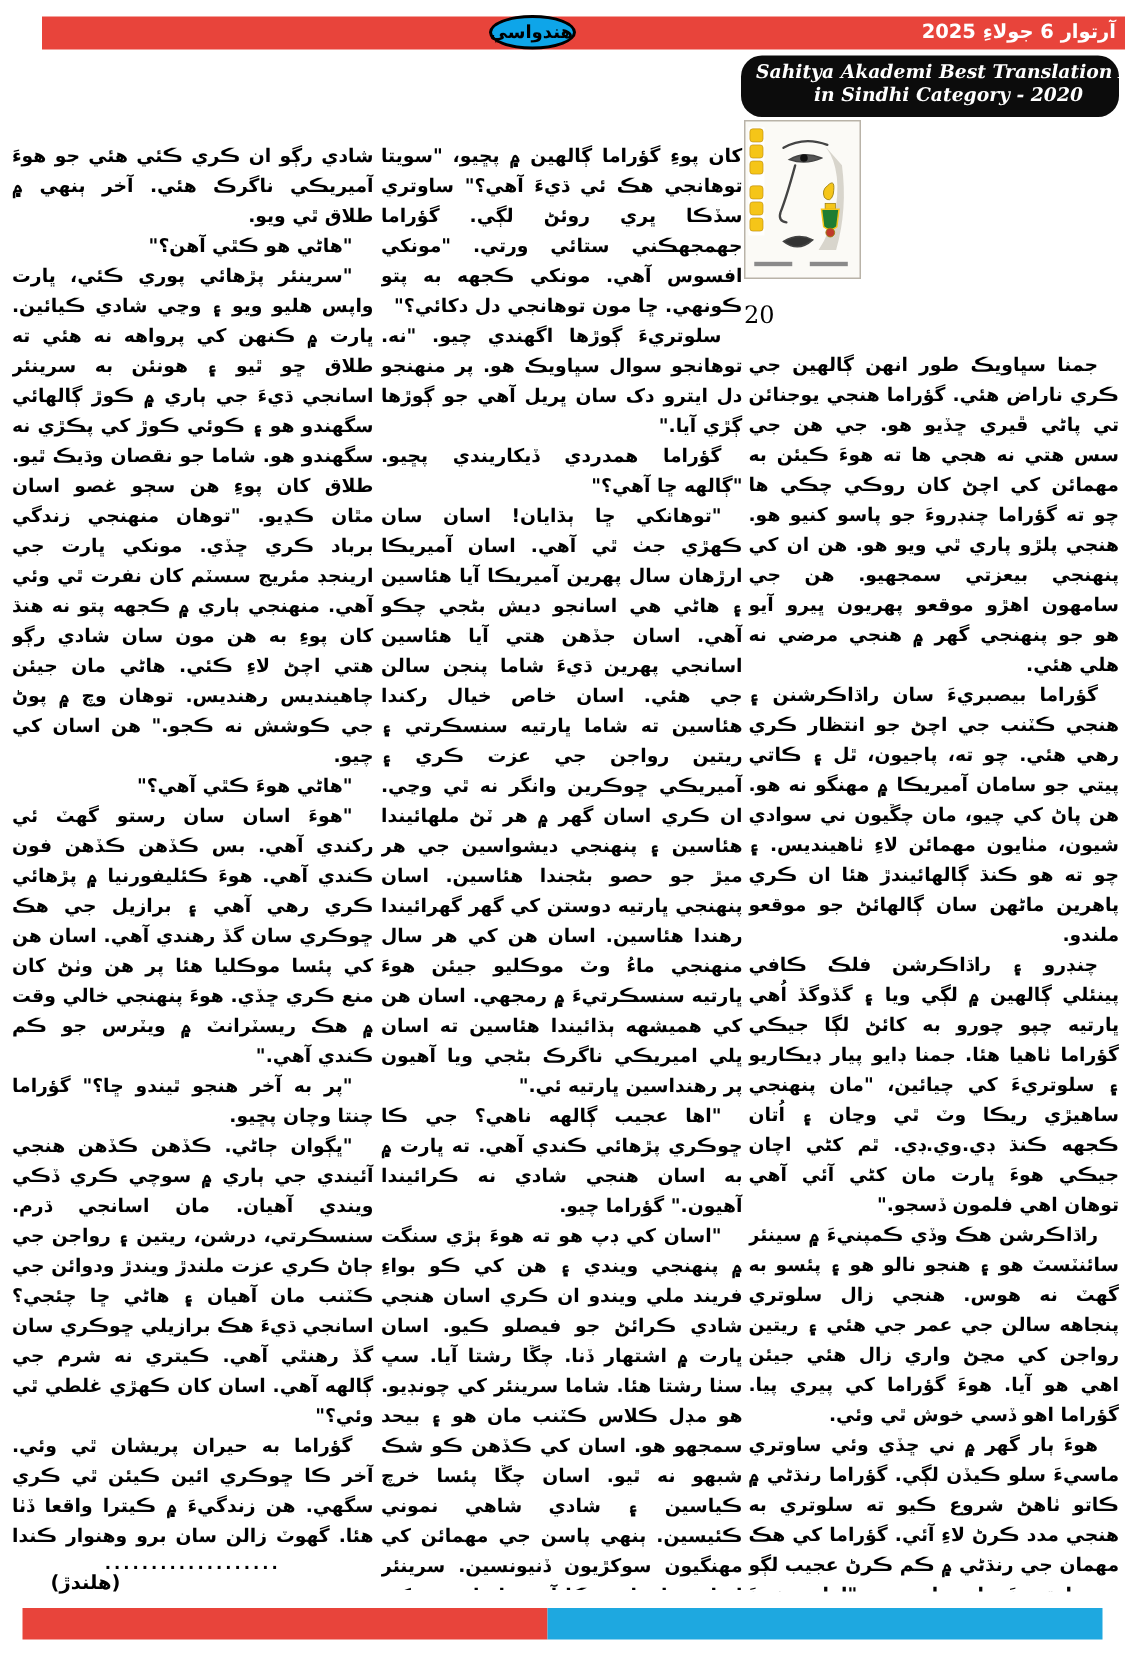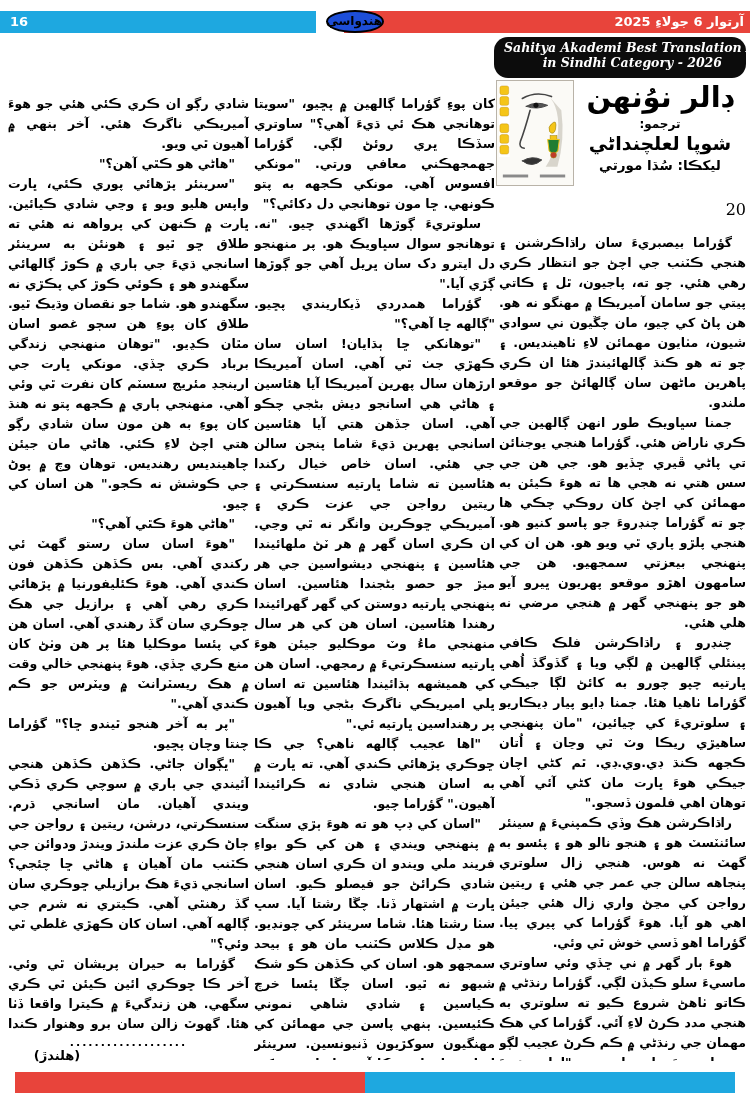--- a/index.html
+++ b/index.html
@@ -6,41 +6,41 @@
   html,body { width:750px; height:1109px; background:#ffffff; overflow:hidden;
               font-family:"DejaVu Sans","Liberation Sans",sans-serif; }
   .abs { position:absolute; }
 
   
   #header-bar { top:11px; left:0; width:750px; height:22px; display:flex; direction:ltr; }
   #page-num-seg { width:316px; background:#1ea8e0; color:#fff; font-weight:bold;
                   font-size:13px; line-height:22px; padding-left:10px; }
   #date-seg { flex:1; background:#e8443b; color:#fff; font-weight:bold; font-size:13px;
               line-height:22px; text-align:right; padding-right:6px; direction:rtl;margin-left:28px; }
-  #masthead-oval { top:10px; left:326px; width:58px; height:23px; background:#1d4ed8;
+  #masthead-oval { top:10px; left:326px; width:58px; height:23px; background:#0ea5e9;
                    border:2px solid #000; border-radius:50%; text-align:center;
                    font-size:12px; font-weight:bold; line-height:19px; color:#000; z-index:3; }
 
   
   #award-banner { top:37px; left:494px; width:252px; height:41px; background:#0c0c0c;
                   border-radius:14px; color:#fff; font-family:"DejaVu Serif","Liberation Serif",serif;
                   font-style:italic; font-weight:bold; font-size:12.5px; direction:ltr;
                   padding:3px 10px 0 10px; }
   #award-banner .l1 { text-align:center; white-space:nowrap; }
   #award-banner .l2 { text-align:right; padding-right:14px; }
 
   
   #book-block { top:80px; left:496px; width:250px; height:112px; display:flex; direction:ltr; }
   #book-cover { width:78px; height:106px; border:1px solid #b9b3a8; background:#fbfaf6; position:relative; flex:none; }
   #title-stack { flex:1; direction:rtl; text-align:center; color:#000; }
   #article-title { font-size:29px; font-weight:bold; letter-spacing:-1px; line-height:34px; }
   #translated-label { font-size:12px; font-weight:bold; margin-top:3px; }
   #translator-name { font-size:19px; font-weight:bold; line-height:24px; }
   #author-line { font-size:13.5px; font-weight:bold; margin-top:2px; }
-  #chapter-num { top:200px; left:496px; width:250px; text-align:right;
+  #chapter-num { top:200px; left:496px; width:250px; text-align:left;
                  font-family:"DejaVu Serif","Liberation Serif",serif; font-size:16px; color:#000; }
 
   
   .col { direction:rtl; text-align:justify; color:#000; font-weight:bold;
          font-size:12.5px; line-height:20px; overflow:hidden; }
   .col p { text-indent:14px; }
   .col p.cont { text-indent:0; }
   #col-right  { top:233px; left:499px; width:247px; height:828px; }
   #col-middle { top:94px;  left:254px; width:241px; height:966px; }
   #col-left   { top:94px;  left:8px;   width:241px; height:938px; }
@@ -55,34 +55,31 @@
   #footer-red  { top:1072px; left:15px;  width:350px; height:21px; background:#e8443b; }
   #footer-blue { top:1072px; left:365px; width:370px; height:21px; background:#1ea8e0; }
 
   
   #cover-art { position:absolute; inset:0; }
 </style>
 </head>
 <body>
 
 <div id="header-bar" class="abs">
-  <div id="page-num-seg">
-    <span>16</span>
-  </div>
   <div id="date-seg">
     <span>آرتوار 6 جولاءِ 2025</span>
   </div>
 </div>
 <div id="masthead-oval" class="abs">
   <span>هندواسي</span>
 </div>
 
 <div id="award-banner" class="abs">
   <div class="l1">Sahitya Akademi Best Translation Award</div>
-  <div class="l2">in Sindhi Category - 2026</div>
+  <div class="l2">in Sindhi Category - 2020</div>
 </div>
 
 <div id="book-block" class="abs">
   <div id="book-cover">
     <svg id="cover-art" viewBox="0 0 78 106" xmlns="http://www.w3.org/2000/svg">
 
       <rect x="2" y="4" width="11" height="74" fill="#ffffff"></rect>
       <g fill="#f5c518" stroke="#b8860b" stroke-width="0.4">
         <rect x="3" y="5" width="9" height="9" rx="2"></rect>
         <rect x="3" y="16" width="9" height="9" rx="2"></rect>
@@ -106,50 +103,44 @@
         <path d="M56 44 Q62 38 60 50 Q58 56 54 52 Q52 47 56 44 Z" fill="#f5c518" stroke="#9a7d0a" stroke-width="0.6"></path>
         <rect x="54.5" y="56" width="7" height="4" fill="#f5c518" stroke="#9a7d0a" stroke-width="0.5"></rect>
         <path d="M52 60 h12 l-1.5 12 q-4.5 4 -9 0 Z" fill="#1e7d32" stroke="#f5c518" stroke-width="1"></path>
         <circle cx="58" cy="76" r="3" fill="#c0392b" stroke="#9a7d0a" stroke-width="0.6"></circle>
       </g>
 
       <rect x="6" y="96" width="26" height="3" fill="#8a8a8a"></rect>
       <rect x="44" y="96" width="26" height="3" fill="#8a8a8a"></rect>
     </svg>
   </div>
-  <div id="title-stack">
-    <div id="article-title">ڊالر نوُنهن</div>
-    <div id="translated-label">ترجمو:</div>
-    <div id="translator-name">شوپا لعلچنداڻي</div>
-    <div id="author-line">ليکڪا: سُڌا مورتي</div>
-  </div>
 </div>
 <div id="chapter-num" class="abs">20</div>
 
 <div id="col-right" class="abs col">
+  <p>جمنا سڀاويڪ طور انهن ڳالهين جي ڪري ناراض هئي. گؤراما هنجي يوجنائن تي پاڻي ڦيري ڇڏيو هو. جي هن جي سس هتي نه هجي ها ته هوءَ ڪيئن به مهمائن کي اچڻ کان روڪي چڪي ها چو ته گؤراما چنڊروءَ جو پاسو کنيو هو. هنجي پلڙو پاري ٿي ويو هو. هن ان کي پنهنجي بيعزتي سمجهيو. هن جي سامهون اهڙو موقعو پهريون ڀيرو آيو هو جو پنهنجي گهر ۾ هنجي مرضي نه هلي هئي.</p>
   <p>گؤراما بيصبريءَ سان راڌاڪرشنن ۽ هنجي ڪٽنب جي اچڻ جو انتظار ڪري رهي هئي. چو ته، پاجيون، ٿل ۽ ڪاتي پيتي جو سامان آميريڪا ۾ مهنگو نه هو. هن پاڻ کي چيو، مان چڱيون ني سوادي شيون، مٺايون مهمائن لاءِ ٺاهينديس. ۽ چو ته هو ڪنڌ ڳالهائيندڙ هئا ان ڪري پاهرين ماڻهن سان ڳالهائڻ جو موقعو ملندو.</p>
-  <p>جمنا سڀاويڪ طور انهن ڳالهين جي ڪري ناراض هئي. گؤراما هنجي يوجنائن تي پاڻي ڦيري ڇڏيو هو. جي هن جي سس هتي نه هجي ها ته هوءَ ڪيئن به مهمائن کي اچڻ کان روڪي چڪي ها چو ته گؤراما چنڊروءَ جو پاسو کنيو هو. هنجي پلڙو پاري ٿي ويو هو. هن ان کي پنهنجي بيعزتي سمجهيو. هن جي سامهون اهڙو موقعو پهريون ڀيرو آيو هو جو پنهنجي گهر ۾ هنجي مرضي نه هلي هئي.</p>
   <p>چنڊرو ۽ راڌاڪرشن فلڪ ڪافي پينئلي ڳالهين ۾ لڳي ويا ۽ گڏوگڏ اُهي ڀارتيه چپو چورو به کائڻ لڳا جيڪي گؤراما ٺاهيا هئا. جمنا ڊايو پيار ڊيڪاريو ۽ سلوتريءَ کي چيائين، "مان پنهنجي ساهيڙي ريڪا وٽ ٿي وڃان ۽ اُتان ڪجهه ڪنڌ ڊي.وي.ڊي. ٿم کڻي اچان جيڪي هوءَ ڀارت مان کڻي آئي آهي توهان اهي فلمون ڏسجو."</p>
   <p>راڌاڪرشن هڪ وڏي ڪمپنيءَ ۾ سينئر سائنٽسٽ هو ۽ هنجو نالو هو ۽ پئسو به گهٽ نه هوس. هنجي زال سلوتري پنجاهه سالن جي عمر جي هئي ۽ ريتين رواجن کي مڃڻ واري زال هئي جيئن اهي هو آيا. هوءَ گؤراما کي پيري پيا. گؤراما اهو ڏسي خوش ٿي وئي.</p>
   <p>هوءَ ٻار گهر ۾ ني ڇڏي وئي ساوتري ماسيءَ سلو ڪيڏن لڳي. گؤراما رنڌڻي ۾ ڪاتو ٺاهڻ شروع ڪيو ته سلوتري به هنجي مدد ڪرڻ لاءِ آئي. گؤراما کي هڪ مهمان جي رنڌڻي ۾ ڪم ڪرڻ عجيب لڳو پر ساوتريءَ پيار سان چيو، "امان، هيءَ آميريڪا آهي جتي اسان وٽ نوڪر نه هوندا آهن. جڏهن اسان ڪنهن وٽ ويندا آهيون ته اسان ٻاهر ويهي ڪري مهمائن وانگر وهنوار نٿا ڪري سگهون. نه ڪيو. نه ته توهانجو ڪم ڊايو وٺي ويندو." هن پاجيون ڪٽيون ۽ گؤراما سان ڳالهائيندي به رهي. گؤراما محسوس ڪيو ته زال مڙس کي ڪو دک ستائي رهيو هو.</p>
 
 </div>
 
 <div id="col-middle" class="abs col">
-  <p class="cont">کان پوءِ گؤراما ڳالهين ۾ پڇيو، "سويتا توهانجي هڪ ئي ڌيءَ آهي؟" ساوتري سڏڪا ڀري روئڻ لڳي. گؤراما جهمجهڪني معافي ورتي. "مونکي افسوس آهي. مونکي ڪجهه به پتو ڪونهي. ڇا مون توهانجي دل دکائي؟"</p>
+  <p class="cont">کان پوءِ گؤراما ڳالهين ۾ پڇيو، "سويتا توهانجي هڪ ئي ڌيءَ آهي؟" ساوتري سڏڪا ڀري روئڻ لڳي. گؤراما جهمجهڪني ستائي ورتي. "مونکي افسوس آهي. مونکي ڪجهه به پتو ڪونهي. ڇا مون توهانجي دل دکائي؟"</p>
   <p>سلوتريءَ ڳوڙها اگهندي چيو. "نه. توهانجو سوال سڀاويڪ هو. پر منهنجو دل ايترو دک سان ڀريل آهي جو ڳوڙها ڳڙي آيا."</p>
   <p>گؤراما همدردي ڏيکاريندي پڇيو. "ڳالهه ڇا آهي؟"</p>
   <p>"توهانکي ڇا ٻڌايان! اسان سان ڪهڙي جٺ ٿي آهي. اسان آميريڪا ارڙهان سال پهرين آميريڪا آيا هئاسين ۽ هاڻي هي اسانجو ديش بڻجي چڪو آهي. اسان جڏهن هتي آيا هئاسين اسانجي پهرين ڌيءَ شاما پنجن سالن جي هئي. اسان خاص خيال رکندا هئاسين ته شاما ڀارتيه سنسڪرتي ۽ ريتين رواجن جي عزت ڪري ۽ آميريڪي ڇوڪرين وانگر نه ٿي وڃي. ان ڪري اسان گهر ۾ هر ٽڻ ملهائيندا هئاسين ۽ پنهنجي ديشواسين جي هر ميڙ جو حصو بڻجندا هئاسين. اسان پنهنجي ڀارتيه دوستن کي گهر گهرائيندا رهندا هئاسين. اسان هن کي هر سال منهنجي ماءُ وٽ موڪليو جيئن هوءَ ڀارتيه سنسڪرتيءَ ۾ رمجهي. اسان هن کي هميشهه ٻڌائيندا هئاسين ته اسان ڀلي اميريڪي ناگرڪ بڻجي ويا آهيون پر رهنداسين ڀارتيه ئي."</p>
   <p>"اها عجيب ڳالهه ناهي؟ جي ڪا ڇوڪري پڙهائي ڪندي آهي. ته ڀارت ۾ به اسان هنجي شادي نه ڪرائيندا آهيون." گؤراما چيو.</p>
   <p>"اسان کي ڊپ هو ته هوءَ ٻڙي سنگت ۾ پنهنجي ويندي ۽ هن کي ڪو بواءِ فريند ملي ويندو ان ڪري اسان هنجي شادي ڪرائڻ جو فيصلو ڪيو. اسان ڀارت ۾ اشتهار ڏنا. چڱا رشتا آيا. سڀ سٺا رشتا هئا. شاما سرينئر کي چونڊيو. هو مڊل ڪلاس ڪٽنب مان هو ۽ بيحد سمجهو هو. اسان کي ڪڏهن ڪو شڪ شبهو نه ٿيو. اسان چڱا پئسا خرچ ڪياسين ۽ شادي شاهي نموني ڪئيسين. ٻنهي پاسن جي مهمائن کي مهنگيون سوکڙيون ڏنيونسين. سرينئر اسان سان اميريڪا آيو ۽ اسان هن کي رهڻ لاءِ اپارٽمينٽ ڏنوسين. هو اڳتي پڙهڻ پيو چاهي، اسان هنجي پڙهائيءَ جو به خرچ کنيوسين. ڪجهه وقت سڀ سٺو هليو."</p>
 
 </div>
 
 <div id="col-left" class="abs col">
-  <p class="cont">شادي رڳو ان ڪري ڪئي هئي جو هوءَ آميريڪي ناگرڪ هئي. آخر ٻنهي ۾ آهيون ٿي ويو.</p>
+  <p class="cont">شادي رڳو ان ڪري ڪئي هئي جو هوءَ آميريڪي ناگرڪ هئي. آخر ٻنهي ۾ طلاق ٿي ويو.</p>
   <p>"هاڻي هو ڪٿي آهن؟"</p>
   <p>"سرينئر پڙهائي پوري ڪئي، ڀارت واپس هليو ويو ۽ وڃي شادي ڪيائين. ڀارت ۾ ڪنهن کي پرواهه نه هئي ته طلاق ڇو ٿيو ۽ هونئن به سرينئر اسانجي ڌيءَ جي ٻاري ۾ ڪوڙ ڳالهائي سگهندو هو ۽ ڪوئي ڪوڙ کي پڪڙي نه سگهندو هو. شاما جو نقصان وڌيڪ ٿيو. طلاق کان پوءِ هن سڄو غصو اسان مٿان ڪڍيو. "توهان منهنجي زندگي برباد ڪري ڇڏي. مونکي ڀارت جي ارينجڊ مئريج سسٽم کان نفرت ٿي وئي آهي. منهنجي ٻاري ۾ ڪجهه پتو نه هنڌ کان پوءِ به هن مون سان شادي رڳو هتي اچڻ لاءِ ڪئي. هاڻي مان جيئن چاهينديس رهنديس. توهان وچ ۾ پوڻ جي ڪوشش نه ڪجو." هن اسان کي چيو.</p>
   <p>"هاڻي هوءَ ڪٿي آهي؟"</p>
   <p>"هوءَ اسان سان رستو گهٽ ئي رکندي آهي. بس ڪڏهن ڪڏهن فون ڪندي آهي. هوءَ ڪئليفورنيا ۾ پڙهائي ڪري رهي آهي ۽ برازيل جي هڪ ڇوڪري سان گڏ رهندي آهي. اسان هن کي پئسا موڪليا هئا پر هن وٺڻ کان منع ڪري ڇڏي. هوءَ پنهنجي خالي وقت ۾ هڪ ريسٽرانٽ ۾ ويٽرس جو ڪم ڪندي آهي."</p>
   <p>"پر به آخر هنجو ٿيندو ڇا؟" گؤراما چنتا وچان پڇيو.</p>
   <p>"ڀڳوان ڄاڻي. ڪڏهن ڪڏهن هنجي آئيندي جي ٻاري ۾ سوچي ڪري ڏڪي ويندي آهيان. مان اسانجي ڌرم. سنسڪرتي، درشن، ريتين ۽ رواجن جي ڄاڻ ڪري عزت ملندڙ ويندڙ ودوائن جي ڪٽنب مان آهيان ۽ هاڻي ڇا چئجي؟ اسانجي ڌيءَ هڪ برازيلي ڇوڪري سان گڏ رهنٿي آهي. ڪيتري نه شرم جي ڳالهه آهي. اسان کان ڪهڙي غلطي ٿي وئي؟"</p>
   <p>گؤراما به حيران پريشان ٿي وئي. آخر ڪا ڇوڪري ائين ڪيئن ٿي ڪري سگهي. هن زندگيءَ ۾ ڪيترا واقعا ڏٺا هئا. گهوٽ زالن سان برو وهنوار ڪندا هئا پر زالون چپ چاپ سهنديون هيون. هوءَ هيءَ دکي پرولي ڀڃي نه سگهي ۽ نه ئي هن ۾ حالتن جو وشليشڻ ڪرڻ جي سگهه هئي. پر هن ۾ ايتري سمجهه ۽ ديا ضرور هئي جو هوءَ ڪنهن دکي آتما جا ڳوڙها اگهي سگهي.</p>
 
 </div>
 

